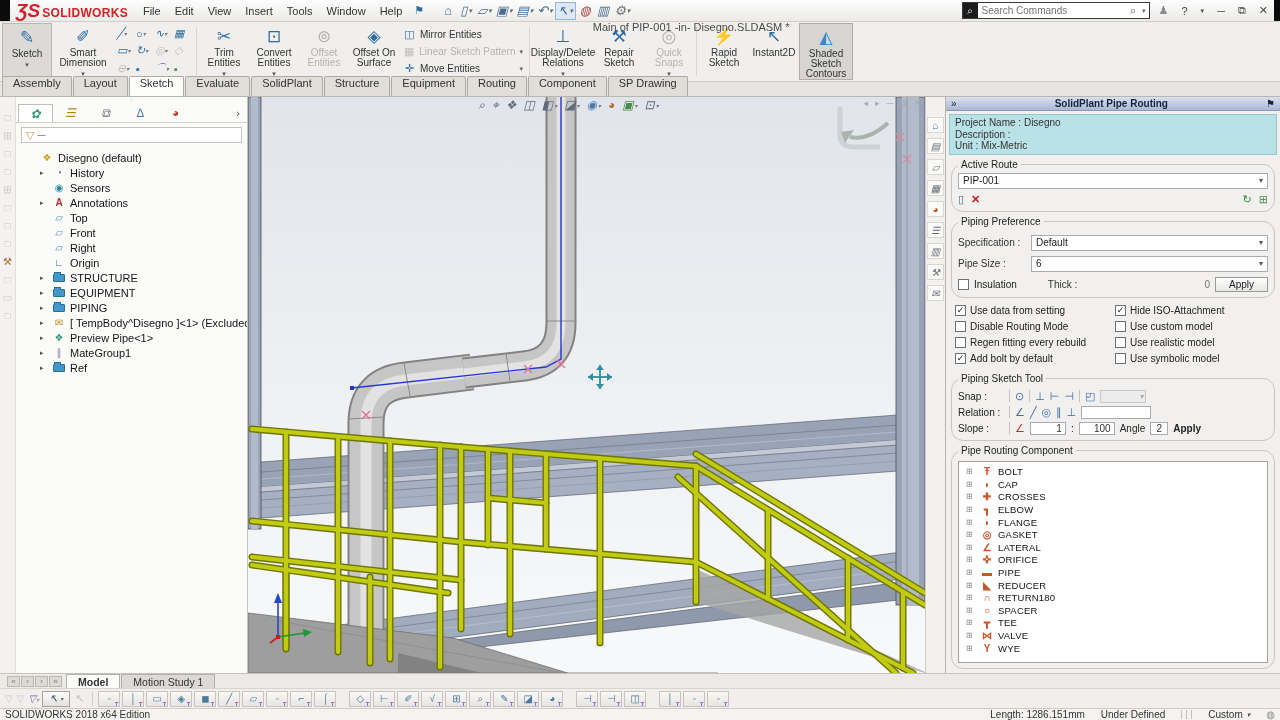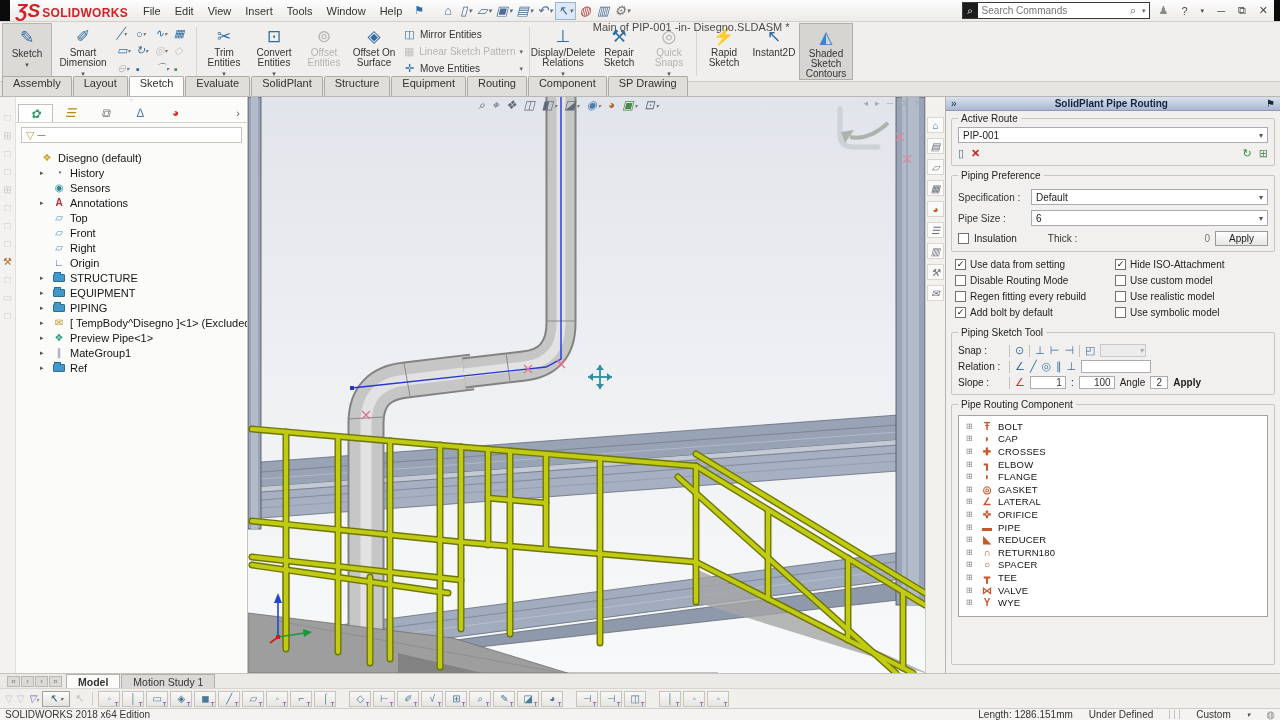--- a/index.html
+++ b/index.html
@@ -89,21 +89,21 @@
   .ts-i{width:17px;height:16px;display:flex;align-items:center;justify-content:center;border:1px solid #d9d6d1;background:#fafaf8;font-size:10px;color:#6a6f77}
   .ts-i.blue{color:#2e6da4}.ts-i.warm{color:#c25a22}
 
   
   .sppanel{width:335px;background:#f1f0ee;border-left:1px solid #b6b3ae;display:flex;flex-direction:column;font-size:10px;flex:0 0 335px}
   .sp-header{height:14px;background:linear-gradient(#d9e1ee,#a9b9d3);display:flex;align-items:center;padding:0 5px;border-bottom:1px solid #8a9ab5;flex:0 0 14px}
   .sp-exp{color:#223;font-size:10px}
   .sp-title{flex:1;text-align:center;font-weight:bold;font-size:10px;color:#16243e}
   .sp-pin{color:#223;font-size:10px}
   .sp-info{background:#b9e2e7;border:1px solid #93c8ce;margin:3px 3px 2px;padding:2px 5px;line-height:11.5px;color:#333}
-  .grp{border:1px solid #c9c6c0;border-radius:2px;margin:7px 5px 2px;padding:8px 6px 5px;position:relative}
+  .grp{border:1px solid #c9c6c0;border-radius:12px;margin:7px 5px 2px;padding:8px 6px 5px;position:relative}
   .grp-lb{position:absolute;top:-6px;left:6px;background:#f1f0ee;padding:0 3px;color:#222;font-size:10px}
   .dd{background:#fff;border:1px solid #a9abb1;height:16px;display:flex;align-items:center;padding:0 4px}
   .dd .ddt{flex:1;color:#222}
   .dd .dda{color:#555;font-size:8px}
   .ar-icons{display:flex;align-items:center;gap:7px;margin-top:4px}
   .ic-doc{color:#4a6a8a;font-size:11px}
   .ic-del{color:#cc2020;font-weight:bold;font-size:11px}
   .ic-grn{color:#2a8a2a;font-size:11px}
   .sp-spacer{flex:1}
   .pp-row{display:flex;align-items:center;gap:5px;margin:5px 0}
@@ -144,21 +144,21 @@
   .selbtn .cr{font-size:6px;color:#666}
   .ghost{color:#c3c0bb;font-size:11px;padding:0 3px}
   .tb-sep{width:1px;height:14px;background:#d2cfca;margin:0 3px}
   .tbtn{width:22px;height:16px;border:1px solid #c7c4be;background:linear-gradient(#f9f8f6,#e7e5e1);display:flex;align-items:center;justify-content:center;position:relative;font-size:10px;color:#4a7a9a}
   .tbtn::after{content:"T";position:absolute;right:1px;bottom:-1px;font-size:6px;font-weight:bold;color:#9b59c8}
   .tb-gap{width:9px}
   .statusbar{height:12px;background:#f4f3f1;border-top:1px solid #cfccc7;display:flex;align-items:center;font-size:10px;color:#333;padding:0 5px;flex:0 0 12px}
   .sb-right{margin-left:auto;display:flex;align-items:center;gap:16px}
   .sb-seps{display:flex;gap:4px}
   .sb-seps i{width:1px;height:9px;background:#c5c2bc}
-  .sb-cust{display:flex;align-items:center;gap:16px}
+  .sb-cust{display:flex;align-items:center;gap:4px}
   .sb-cust .cr{font-size:7px;color:#555}
   .sb-icon{color:#8a8a8a;font-size:10px}
 </style>
 </head>
 <body>
 
 <div class="app">
 
   <div class="titlebar">
     <div class="black-edge"></div>
@@ -698,20 +698,25 @@
       <span class="ts-i">
           <i>✉</i>
         </span>
     </div>
 
     <div class="sppanel">
       <div class="sp-header">
         <span class="sp-exp">»</span>
         <span class="sp-title">SolidPlant Pipe Routing</span>
         <span class="sp-pin">⚑</span>
+      </div>
+      <div class="sp-info">
+        <div>Project Name : Disegno</div>
+        <div>Description :</div>
+        <div>Unit : Mix-Metric</div>
       </div>
 
       <div class="grp">
         <span class="grp-lb">Active Route</span>
         <div class="dd">
           <span class="ddt">PIP-001</span>
           <span class="dda">▾</span>
         </div>
         <div class="ar-icons">
           <span class="ic-doc">▯</span>

